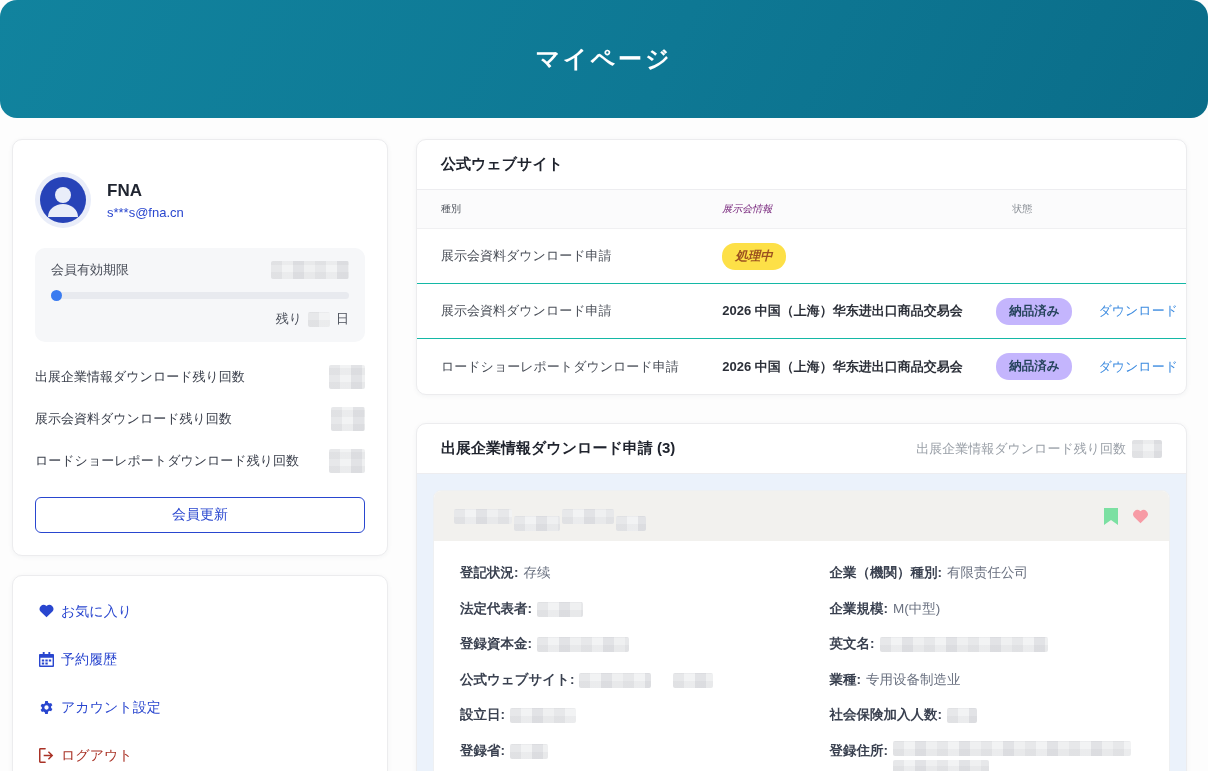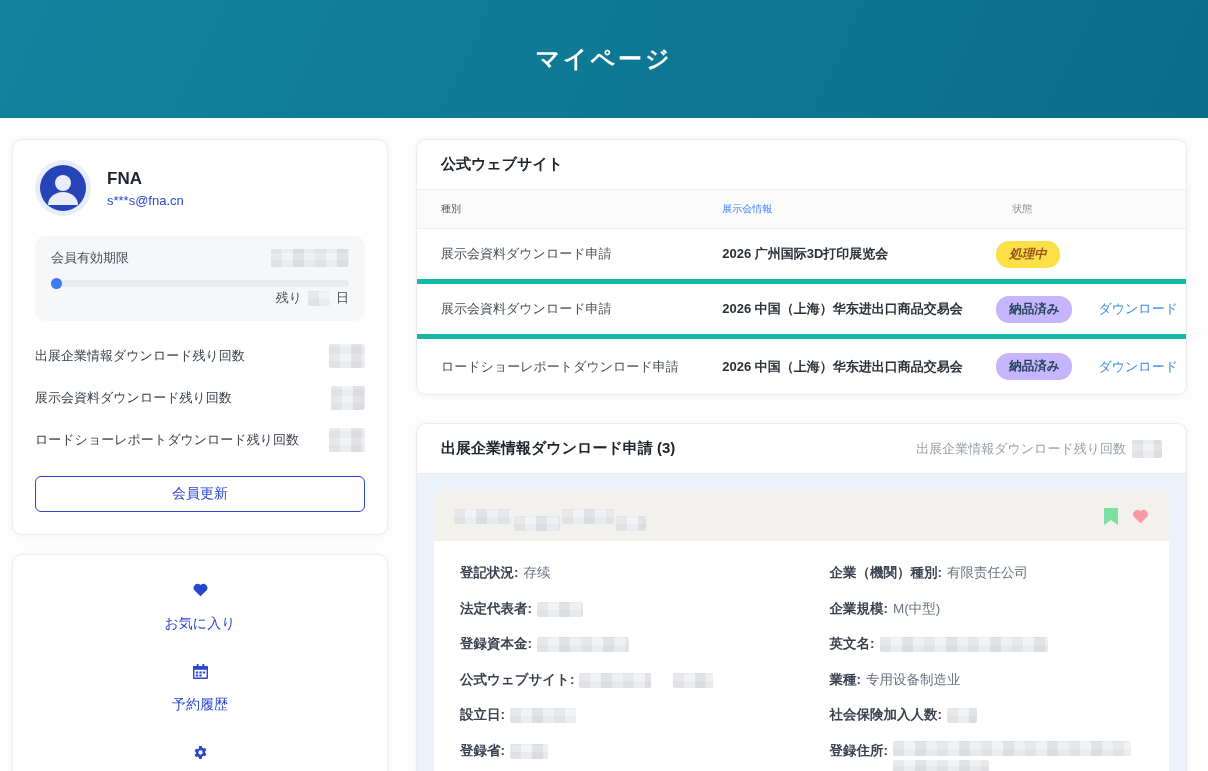--- a/index.html
+++ b/index.html
@@ -3,74 +3,74 @@
 <meta charset="utf-8">
 <style>
   * { margin:0; padding:0; box-sizing:border-box; }
   body { background:#fff; }
   .page{
     width:1208px;height:771px;position:relative;overflow:hidden;background:#fdfdfd;
     font-family:"Liberation Sans","DejaVu Sans",sans-serif;
   }
   
   .hero{height:118px;background:linear-gradient(115deg,#11839e 0%,#0e7894 55%,#0a6d89 100%);
-    display:flex;align-items:center;justify-content:center;}
+    display:flex;align-items:center;justify-content:center;border-radius:17px;}
   .hero-title{color:#ffffff;font-size:24px;font-weight:bold;letter-spacing:3px;}
 
   
   .content{display:flex;align-items:flex-start;padding:21px 21px 0 12px;gap:28px;}
   .left-col{width:376px;flex:0 0 auto;display:flex;flex-direction:column;gap:19px;}
   .right-col{flex:1;display:flex;flex-direction:column;gap:28px;min-width:0;}
   .card{background:#fff;border:1px solid #ececee;border-radius:10px;
     box-shadow:0 1px 5px rgba(40,50,70,.05);}
 
   
   .redact{display:inline-block;border-radius:2px;vertical-align:middle;
     background-image:
       repeating-linear-gradient(0deg, rgba(120,120,130,.06) 0 7px, rgba(255,255,255,0) 7px 14px),
       repeating-linear-gradient(90deg,#e7e8ea 0 11px,#f2f3f4 11px 22px,#e2e3e6 22px 33px,#eff0f1 33px 44px);
     filter:blur(.7px);}
 
   
-  .profile-card{padding:20px 22px 22px;}
+  .profile-card{padding:32px 22px 22px;}
   .profile-head{display:flex;align-items:center;gap:16px;margin-bottom:20px;}
   .avatar{width:56px;height:56px;border-radius:50%;background:#e9edf9;
     display:flex;align-items:center;justify-content:center;flex:0 0 auto;}
   .avatar svg{display:block;}
   .p-name{font-size:17px;font-weight:bold;color:#1f2430;line-height:1.25;}
   .p-email{font-size:13px;color:#2946cf;margin-top:3px;}
   .membership-box{background:#f6f7f9;border-radius:10px;padding:13px 16px 14px;}
   .mb-row{display:flex;justify-content:space-between;align-items:center;}
   .mb-label{font-size:13px;color:#4a4f5a;}
   .progress-track{margin-top:13px;height:7px;background:#e8eaef;border-radius:4px;position:relative;}
   .progress-dot{width:11px;height:11px;border-radius:50%;background:#3a7bf0;
     position:absolute;left:0;top:-2px;}
-  .mb-remaining{margin-top:2px;text-align:right;font-size:13px;color:#4a4f5a;
+  .mb-remaining{margin-top:11px;text-align:right;font-size:13px;color:#4a4f5a;
     display:flex;justify-content:flex-end;align-items:center;gap:6px;}
   .counters{margin-top:14px;}
   .counter{display:flex;justify-content:space-between;align-items:center;
     padding:9px 0;font-size:13px;color:#3c414d;}
   .renew-btn{margin-top:15px;width:100%;height:36px;border:1px solid #2946cf;color:#2946cf;
     background:#fff;border-radius:6px;font-size:14px;cursor:pointer;font-family:inherit;}
 
   
   .nav-card{padding:12px 0;}
-  .nav-item{display:flex;align-items:center;gap:17px;padding:15px 25px;
-    font-size:14px;color:#2946cf;cursor:pointer;flex-direction:column;}
+  .nav-item{display:flex;align-items:flex-start;gap:7px;padding:15px 25px;
+    font-size:14px;color:#2946cf;cursor:pointer;}
   .nav-item .nicon{width:16px;height:16px;display:inline-flex;align-items:center;justify-content:center;}
   .nav-item.danger{color:#a93226;}
 
   
   .card-head{padding:15px 24px;border-bottom:1px solid #ededf0;
     display:flex;justify-content:space-between;align-items:center;}
   .card-title{font-size:15px;font-weight:bold;color:#20242e;}
   .thead{display:flex;align-items:center;padding:12px 24px;background:#fbfbfc;
     border-bottom:1px solid #f0f0f2;font-size:10px;color:#8b9097;}
   .trow{display:flex;align-items:center;padding:0 24px;height:55px;
-    border-bottom:5px solid #14b8a6;font-size:13px;}
+    border-bottom:1px solid #14b8a6;font-size:13px;}
   .trow:last-child{border-bottom:none;}
   .col-type{flex:0 0 39%;color:#4a4f58;padding-right:10px;}
   .col-exhib{flex:0 0 38%;font-weight:bold;color:#2b2f38;padding-right:10px;}
   .col-status{flex:1;display:flex;align-items:center;gap:26px;}
   .thead .col-status{padding-left:16px;}
   .badge{padding:5px 13px;border-radius:13px;font-size:12.5px;font-weight:bold;white-space:nowrap;}
   .badge.processing{background:#fde047;color:#9c5220;font-style:italic;}
   .badge.delivered{background:#c4b5fd;color:#24425a;}
   .dl-link{color:#3c8be0;font-size:13px;cursor:pointer;white-space:nowrap;}
 
@@ -191,27 +191,26 @@
     </div>
 
     <div class="right-col">
 
       <div class="card">
         <div class="card-head">
           <span class="card-title">公式ウェブサイト</span>
         </div>
         <div class="thead">
           <span class="col-type">種別</span>
-          <span class="col-exhib" style="font-weight:normal;color:#3b82f6;">展示会情報</span>
+          <span class="col-exhib" style="font-weight:normal;color:#701a75;font-style:italic;">展示会情報</span>
           <span class="col-status">状態</span>
         </div>
 
         <div class="trow">
           <span class="col-type">展示会資料ダウンロード申請</span>
-          <span class="col-exhib">2026 广州国际3D打印展览会</span>
           <span class="col-status">
             <span class="badge processing">処理中</span>
           </span>
         </div>
         <div class="trow">
           <span class="col-type">展示会資料ダウンロード申請</span>
           <span class="col-exhib">2026 中国（上海）华东进出口商品交易会</span>
           <span class="col-status">
             <span class="badge delivered">納品済み</span>
             <span class="dl-link">ダウンロード</span>

